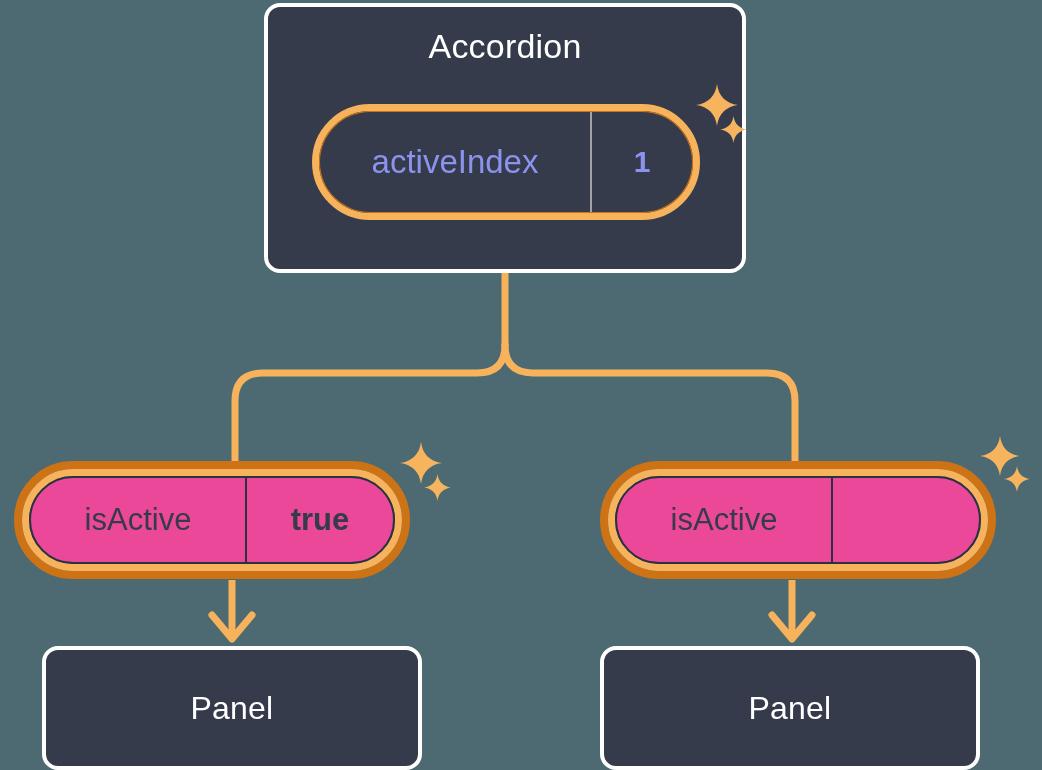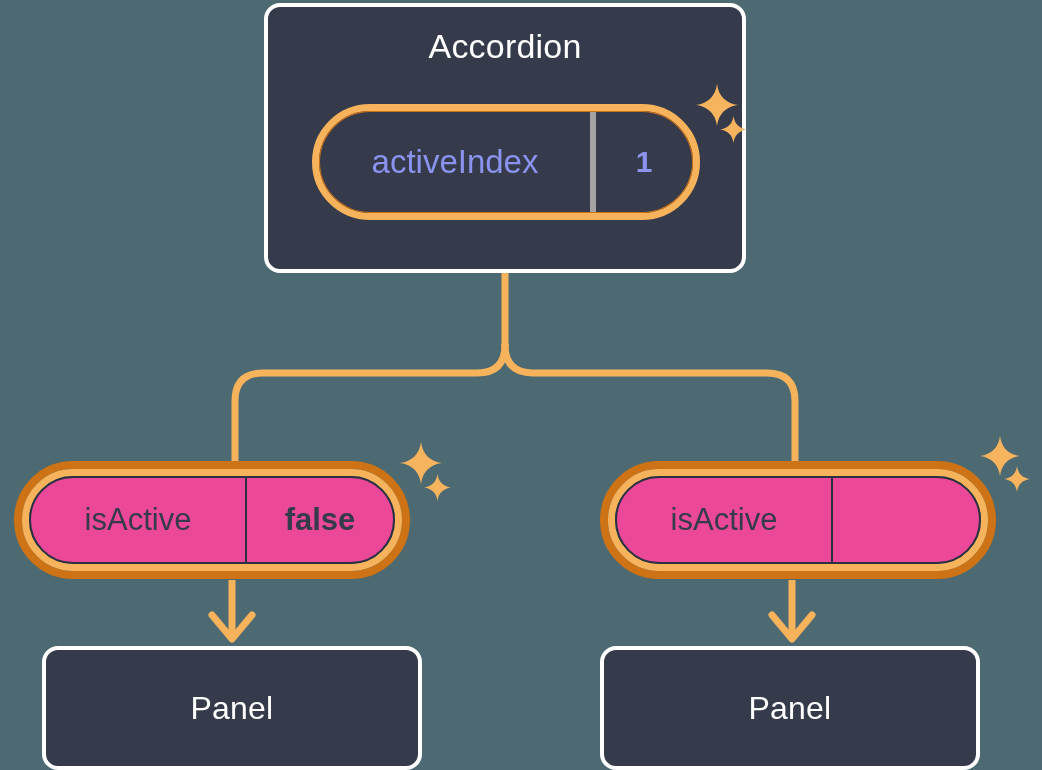--- a/index.html
+++ b/index.html
@@ -108,21 +108,21 @@
   #pill-activeindex .cell-key,
   #pill-activeindex .cell-val {
     display: flex;
     align-items: center;
     justify-content: center;
     color: #8b93ee;
   }
   #pill-activeindex .cell-key {
     flex: 0 0 270px;
     font-size: 33px;
-    border-right: 6px solid #a3a3a3;
+    border-right: 2px solid #a3a3a3;
   }
   #pill-activeindex .cell-val {
     flex: 1;
     font-size: 30px;
     font-weight: 700;
   }
 
   
   .pill-state {
     width: 396px;
@@ -225,21 +225,21 @@
     <svg class="spark" style="left:28px; top:32px;" width="27" height="27" viewBox="0 0 24 24">
       <path d="M12 0 C12.9 6.9 17.1 11.1 24 12 C17.1 12.9 12.9 17.1 12 24 C11.1 17.1 6.9 12.9 0 12 C6.9 11.1 11.1 6.9 12 0 Z"></path>
     </svg>
   </div>
 
   <div class="pill pill-state" id="pill-isactive-left">
     <div class="pill-ring"></div>
     <div class="pill-ring-inner"></div>
     <div class="pill-body">
       <div class="cell-key">isActive</div>
-      <div class="cell-val">false</div>
+      <div class="cell-val">true</div>
     </div>
   </div>
 
   <div class="sparkles" id="sparkles-left">
     <svg class="spark" style="left:4px; top:2px;" width="42" height="42" viewBox="0 0 24 24">
       <path d="M12 0 C12.9 6.9 17.1 11.1 24 12 C17.1 12.9 12.9 17.1 12 24 C11.1 17.1 6.9 12.9 0 12 C6.9 11.1 11.1 6.9 12 0 Z"></path>
     </svg>
     <svg class="spark" style="left:28px; top:34px;" width="27" height="27" viewBox="0 0 24 24">
       <path d="M12 0 C12.9 6.9 17.1 11.1 24 12 C17.1 12.9 12.9 17.1 12 24 C11.1 17.1 6.9 12.9 0 12 C6.9 11.1 11.1 6.9 12 0 Z"></path>
     </svg>

